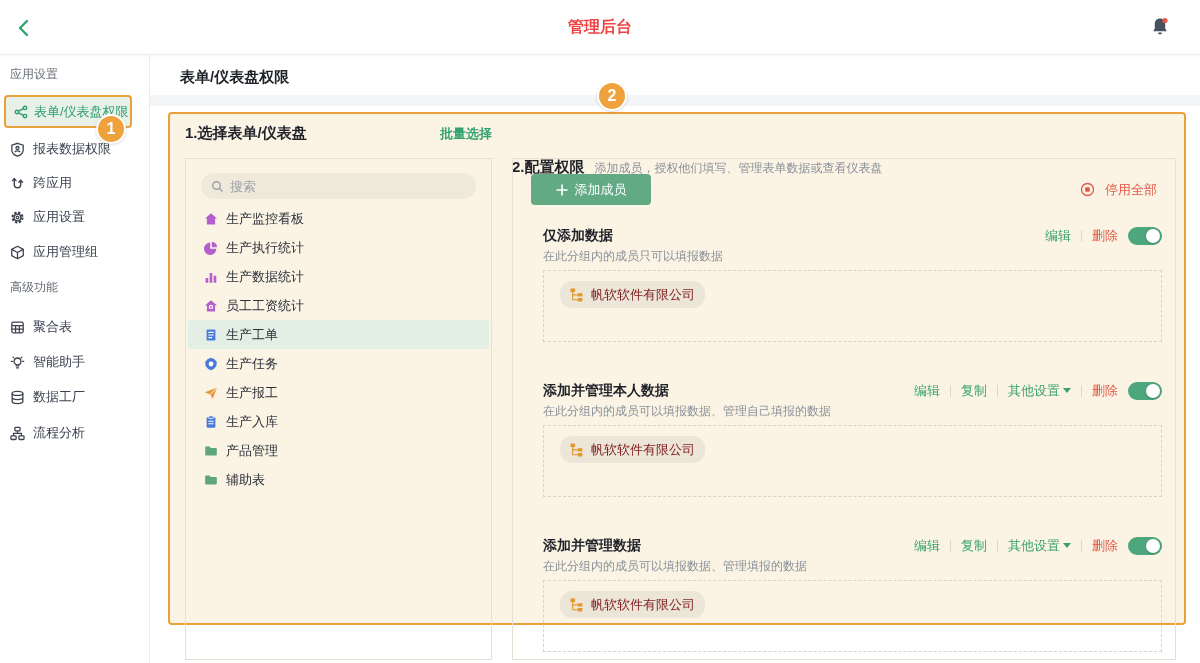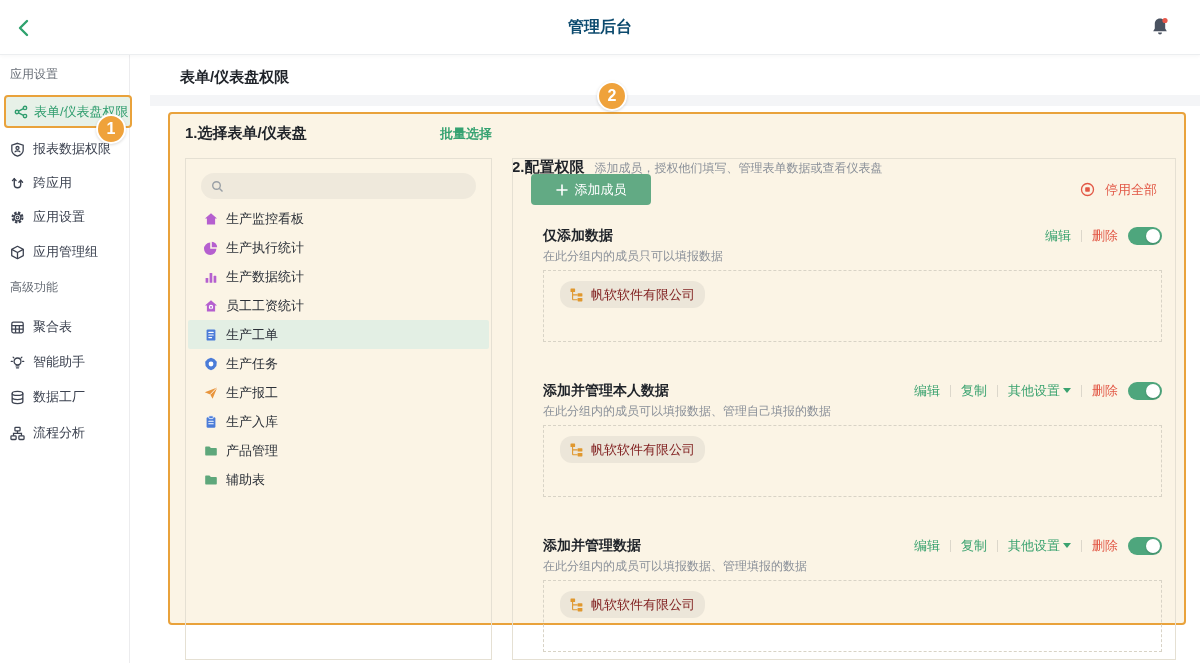--- a/index.html
+++ b/index.html
@@ -5,25 +5,25 @@
   * { margin:0; padding:0; box-sizing:border-box; }
   html,body { width:1200px; height:663px; }
   body { font-family:"Liberation Sans","DejaVu Sans",sans-serif; background:#fff; overflow:hidden; }
   .app { position:relative; width:1200px; height:663px; background:#fff; }
 
   
   .topbar { position:absolute; left:0; top:0; width:1200px; height:55px; background:#fff;
             border-bottom:1px solid #eceef0; box-shadow:0 1px 4px rgba(0,0,0,.04); z-index:5; }
   .back-btn { position:absolute; left:13px; top:17px; width:22px; height:22px; cursor:pointer; }
   .topbar-title { position:absolute; left:0; right:0; top:17px; text-align:center;
-                  font-size:16px; font-weight:bold; color:#0c4a6e; }
+                  font-size:16px; font-weight:bold; color:#ef4444; }
   .bell-btn { position:absolute; right:28px; top:15px; width:24px; height:24px; cursor:pointer; }
 
   
-  .sidebar { position:absolute; left:0; top:55px; width:130px; height:608px; background:#fff;
+  .sidebar { position:absolute; left:0; top:55px; width:150px; height:608px; background:#fff;
              border-right:1px solid #ececee; z-index:2; }
   .sb-section-label { position:absolute; left:10px; font-size:12px; color:#676d76; }
   .sb-item { position:absolute; left:10px; height:20px; display:flex; align-items:center; gap:8px;
              font-size:13px; color:#3c4250; cursor:pointer; white-space:nowrap; }
   .sb-item .ic { display:inline-flex; width:15px; height:15px; color:#3c4250; }
   .sb-selected { position:absolute; left:4px; top:40px; width:128px; height:33px;
                  background:#e7f1e8; border:2px solid #e9a23b; border-radius:4px;
                  display:flex; align-items:center; gap:6px; padding-left:8px;
                  font-size:13px; color:#2f9d6e; cursor:pointer; white-space:nowrap; }
   .sb-selected .ic { display:inline-flex; width:14px; height:14px; color:#2f9d6e; }
@@ -251,20 +251,21 @@
     <div class="card left-card">
       <div class="search-box">
         <span>
           <svg width="13" height="13" viewBox="0 0 13 13">
               <g stroke="#9aa0a6" stroke-width="1.4" fill="none">
                 <circle cx="5.5" cy="5.5" r="3.8"></circle>
                 <path d="M8.5 8.5 L11.5 11.5"></path>
               </g>
             </svg>
         </span>
+        <input type="text" placeholder="搜索" style="">
       </div>
       <div class="form-list">
         <div class="form-row">
           <span class="ic">
             <svg width="14" height="14" viewBox="0 0 14 14">
                 <path d="M7 1.2 L13 6.4 H11.1 V12.6 H2.9 V6.4 H1 Z" fill="#b55fcf"></path>
               </svg>
           </span>
           <span>生产监控看板</span>
         </div>

